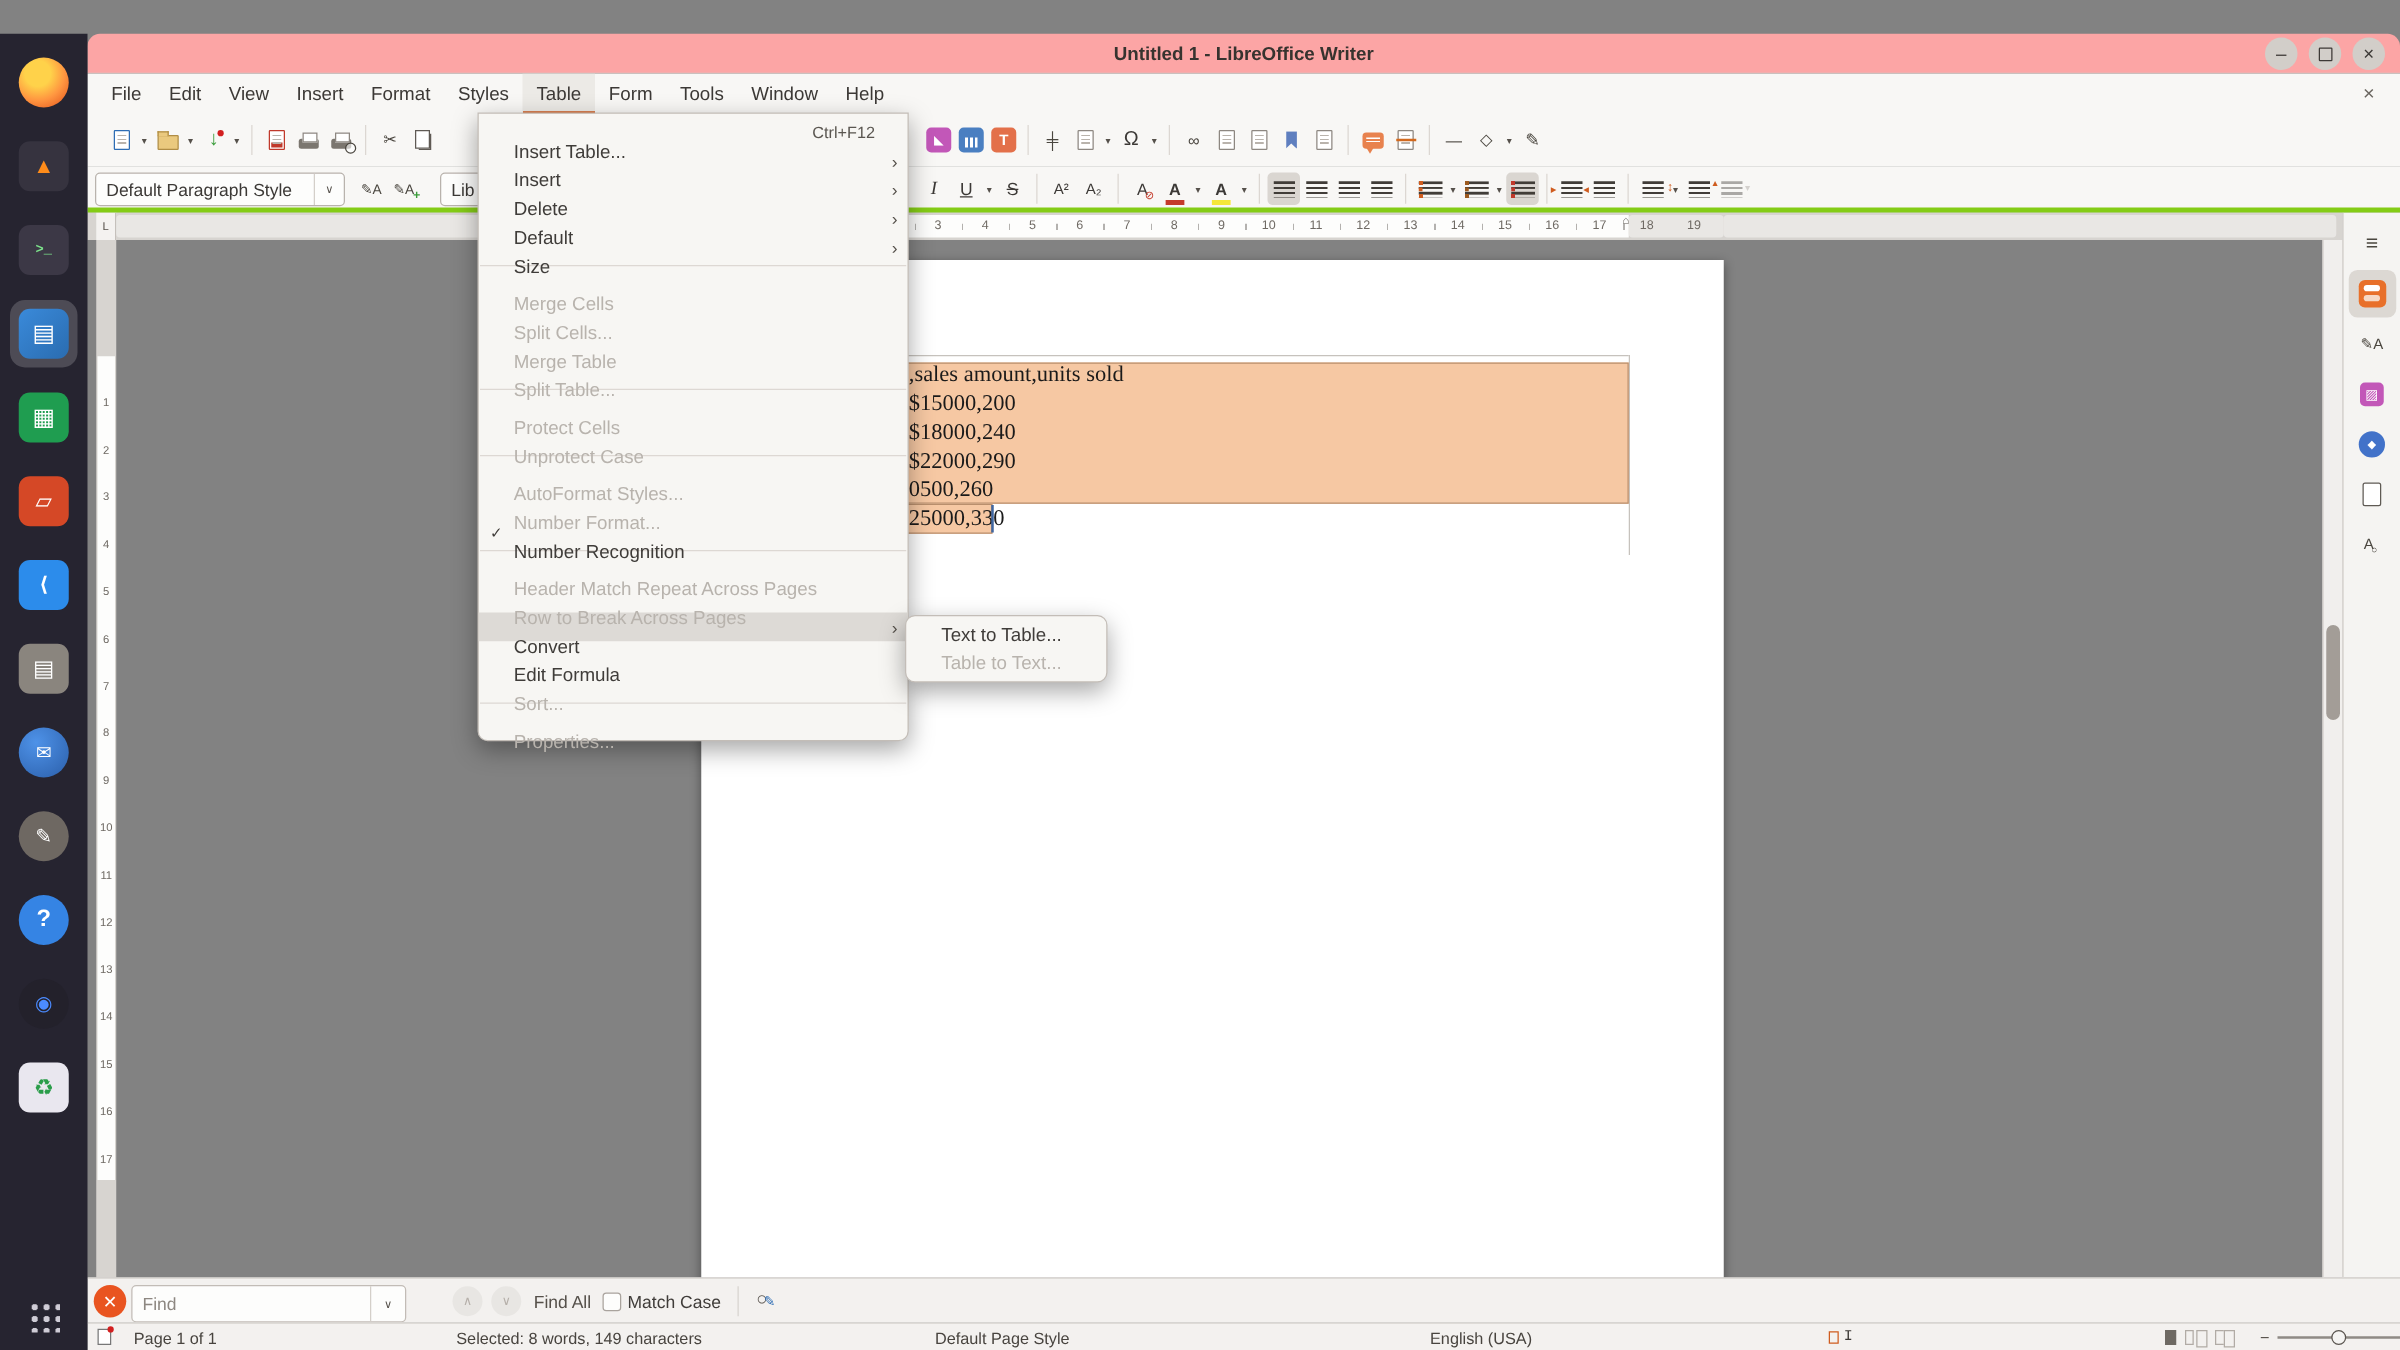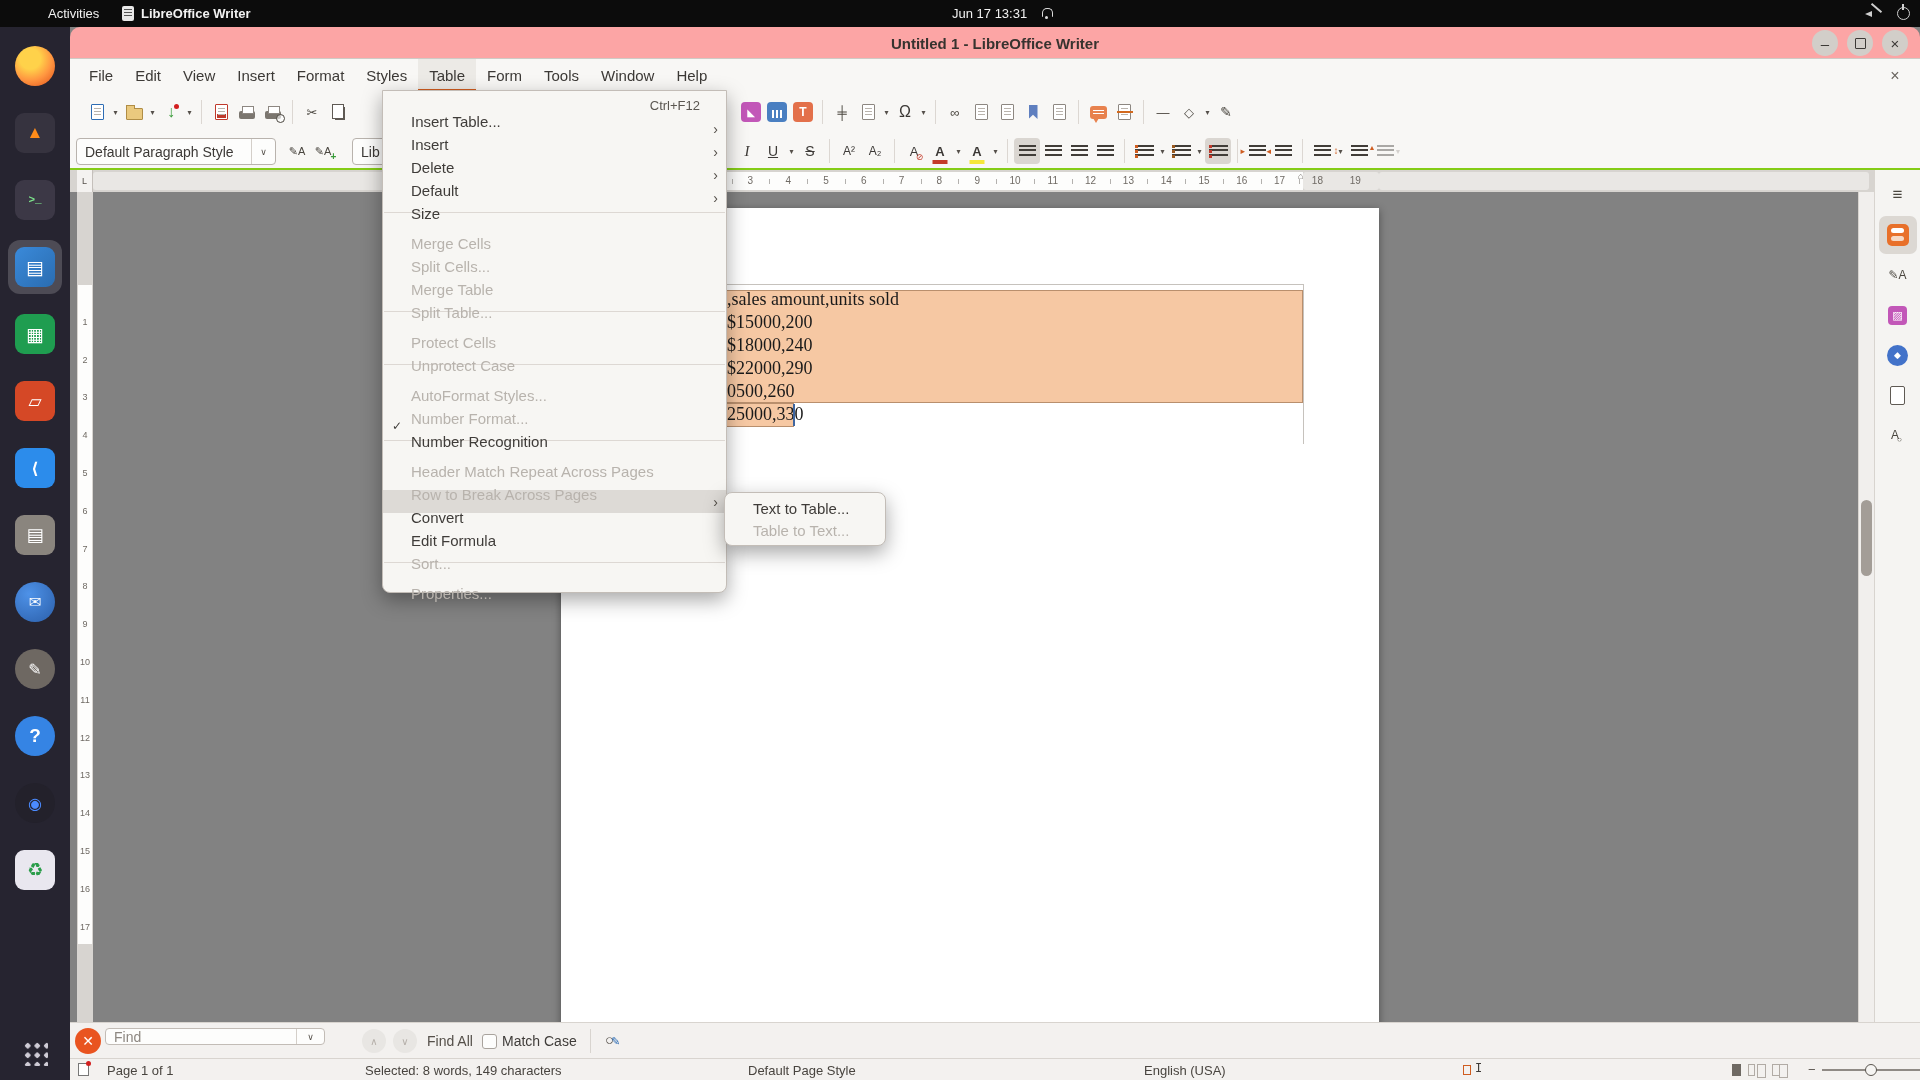--- a/index.html
+++ b/index.html
@@ -52,21 +52,21 @@
   .wb-restore::after { content:""; width:9px; height:9px; border:1.4px solid #3c3936; border-radius:1px; }
 
   
   .menubar { position:absolute; left:70px; top:59px; width:1850px; height:33px; background:#f8f7f5; z-index:20; display:flex; align-items:stretch; padding-left:8px; }
   .mb-item { display:flex; align-items:center; padding:0 11px; font-size:15px; color:#3c3936; position:relative; }
   .mb-item.active { background:#eceae6; box-shadow:inset 0 -3px 0 #cf5c1f; }
   .mb-close { position:absolute; right:16px; top:8px; width:18px; height:18px; display:flex; align-items:center; justify-content:center; color:#6b6660; font-size:16px; }
 
   
   .toolbar1 { position:absolute; left:70px; top:92px; width:1850px; height:41px; background:#f8f7f5; z-index:15; }
-  .toolbar2 { position:absolute; left:70px; top:133px; width:1850px; height:37px; background:#f8f7f5; border-bottom:2px solid #84cc16; z-index:15; }
+  .toolbar2 { position:absolute; left:70px; top:133px; width:1850px; height:37px; background:#f8f7f5; border-bottom:4px solid #84cc16; z-index:15; }
   .tgroup { position:absolute; display:flex; align-items:center; }
   .titem { display:flex; align-items:center; }
   .tbtn { width:26px; height:26px; border-radius:4px; display:flex; align-items:center; justify-content:center; position:relative; }
   .tbtn.pressed { background:#dad6d1; }
   .tbtn.disabled { opacity:.42; }
   .dd { width:11px; font-size:8px; color:#55504a; display:flex; justify-content:center; }
   .tsep { width:1px; height:24px; background:#dcd7d2; margin:0 6px; }
 
   .mi { display:flex; align-items:center; justify-content:center; }
   .t-plain { font-size:13px; color:#4a463f; }
@@ -173,21 +173,21 @@
   .mrow.hl { background:#dddad6; }
   .msep { height:1px; background:#ddd8d3; margin:3px 1px; }
 
   .submenu { position:absolute; left:724px; top:492px; width:162px; background:#f7f6f3; border:1px solid #c3bdb7; border-radius:8px; box-shadow:0 7px 20px rgba(0,0,0,.35); z-index:45; padding:4px 0; }
   .smrow { height:22px; display:flex; align-items:center; font-size:15px; color:#3f3c39; padding-left:28px; white-space:nowrap; }
   .smrow.disabled { color:#b8b3ad; }
 
   
   .findbar { position:absolute; left:70px; top:1022px; width:1850px; height:36px; background:#f3f1ef; border-top:1px solid #d8d4cf; z-index:20; }
   .fb-close { position:absolute; left:5px; top:5px; width:26px; height:26px; border-radius:50%; background:#e95420; color:#fff; display:flex; align-items:center; justify-content:center; font-size:14px; }
-  .fb-input { position:absolute; left:35px; top:5px; width:220px; height:17px; background:#fdfdfc; border:1px solid #c2bcb6; border-radius:4px; display:flex; }
+  .fb-input { position:absolute; left:35px; top:5px; width:220px; height:30px; background:#fdfdfc; border:1px solid #c2bcb6; border-radius:4px; display:flex; }
   .fb-input input { flex:1; border:none; outline:none; background:transparent; font-size:14px; color:#3c3936; padding-left:8px; font-family:inherit; }
   .fb-input input::placeholder { color:#8d8781; }
   .fb-input .chev { width:28px; border-left:1px solid #d4cfc9; display:flex; align-items:center; justify-content:center; font-size:9px; color:#55504a; }
   .fb-nav { position:absolute; top:6px; width:24px; height:24px; border-radius:50%; background:#e8e6e3; color:#b5afa9; display:flex; align-items:center; justify-content:center; font-size:10px; }
   .fb-lbl { position:absolute; top:0; height:36px; display:flex; align-items:center; font-size:14px; color:#55504a; }
   .fb-check { position:absolute; left:412px; top:11px; width:15px; height:15px; background:#fdfdfc; border:1px solid #a9a39d; border-radius:3px; }
   .fb-sep { position:absolute; left:520px; top:6px; width:1px; height:24px; background:#d8d4cf; }
   .fb-frep { position:absolute; left:532px; top:6px; width:24px; height:24px; position:absolute; }
   .fb-frep::before { content:"○"; position:absolute; left:3px; top:2px; font-size:15px; color:#5a554f; }
   .fb-frep::after { content:"✎"; position:absolute; left:9px; top:6px; font-size:11px; color:#2e6db4; }
@@ -903,35 +903,20 @@
 
       <div class="smrow">
         <span>Text to Table...</span>
       </div>
 
       <div class="smrow disabled">
         <span>Table to Text...</span>
       </div>
     </div>
 
-  <div class="topbar">
-    <div class="tb-activities">Activities</div>
-    <div class="tb-app">
-      <span class="tb-appicon"></span>
-      <span>LibreOffice Writer</span>
-    </div>
-    <div class="tb-clock">
-      <span>Jun 17 13:31</span>
-      <span class="tb-bell"></span>
-    </div>
-    <div class="tb-right">
-      <span class="ic-vol"></span>
-      <span class="ic-power"></span>
-    </div>
-  </div>
 
   <div class="dock">
     <div style="display:flex; flex-direction:column; align-items:center;">
 
         <div class="dkw">
           <span class="dk dk-fx"></span>
         </div>
 
         <div class="dkw">
           <span class="dk dk-vlc">▲</span>

